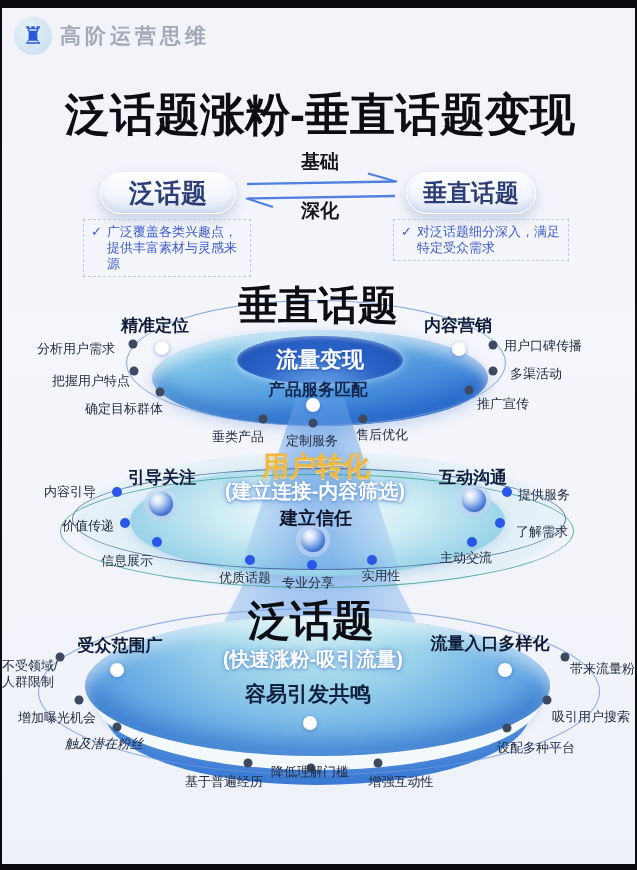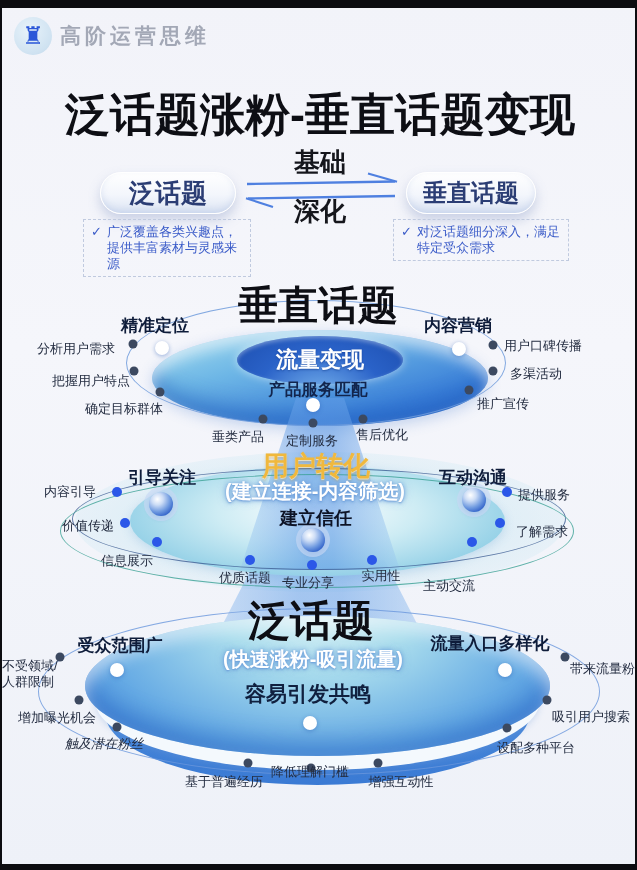--- a/index.html
+++ b/index.html
@@ -27,21 +27,21 @@
 
   .main-title{left:320px;top:115px;font-size:45px;font-weight:900;color:#0d0e14;letter-spacing:0px;z-index:10;}
 
   
   .pill{position:absolute;height:40px;border-radius:22px;display:flex;align-items:center;justify-content:center;
         background:linear-gradient(180deg,#ffffff 0%,#f3f6fc 55%,#dde5f4 100%);
         border:1px solid #ffffff;
         box-shadow:0 6px 12px rgba(120,140,190,.35), inset 0 -3px 6px rgba(160,180,220,.3);
         font-size:26px;font-weight:800;color:#2b3d74;z-index:10;}
   .arrow-wrap{left:240px;top:168px;width:162px;height:46px;z-index:10;}
-  .flow-label{font-size:26px;font-weight:700;color:#15161c;z-index:10;}
+  .flow-label{font-size:19px;font-weight:700;color:#15161c;z-index:10;}
 
   .note{position:absolute;border:1px dashed #c0cadf;color:#3a5bc8;font-size:13px;line-height:16px;
         padding:4px 7px;z-index:10;display:flex;gap:5px;align-items:flex-start;}
   .note .chk{flex:0 0 auto;font-size:13px;}
 
   
   .ell{position:absolute;border-radius:50%;}
 
   .t1-main{left:152px;top:330px;width:336px;height:96px;z-index:4;
     background:linear-gradient(165deg,#a6e0ef 0%,#6db6e6 35%,#3a7fd8 75%,#2e6cce 100%);
@@ -180,21 +180,21 @@
   <div class="abs ctr core-label" style="left:316px;top:518px;font-size:18px;color:#0d1326;">建立信任</div>
 
   <div class="blabel ctr" style="left:162px;top:477px;">引导关注</div>
   <div class="item ra" style="left:96px;top:492px;">内容引导</div>
   <div class="item ra" style="left:114px;top:526px;">价值传递</div>
   <div class="item ra" style="left:153px;top:561px;">信息展示</div>
 
   <div class="blabel ctr" style="left:473px;top:477px;">互动沟通</div>
   <div class="item la" style="left:518px;top:495px;">提供服务</div>
   <div class="item la" style="left:516px;top:532px;">了解需求</div>
-  <div class="item la" style="left:423px;top:558px;margin-top:28px;">主动交流</div>
+  <div class="item la" style="left:440px;top:558px;">主动交流</div>
 
   <div class="item ctr" style="left:245px;top:578px;">优质话题</div>
   <div class="item ctr" style="left:308px;top:583px;">专业分享</div>
   <div class="item ctr" style="left:381px;top:576px;">实用性</div>
 
   <div class="dot blue" style="left:117px;top:492px;"></div>
   <div class="dot blue" style="left:125px;top:523px;"></div>
   <div class="dot blue" style="left:157px;top:542px;"></div>
   <div class="dot blue" style="left:250px;top:560px;"></div>
   <div class="dot blue" style="left:312px;top:565px;"></div>

